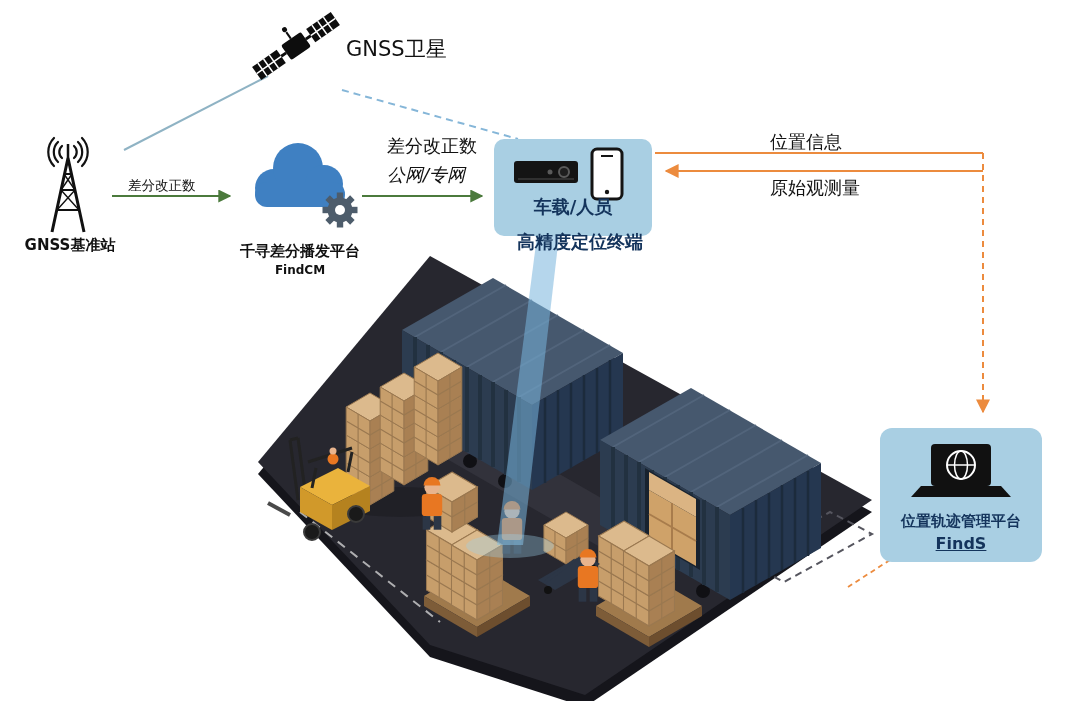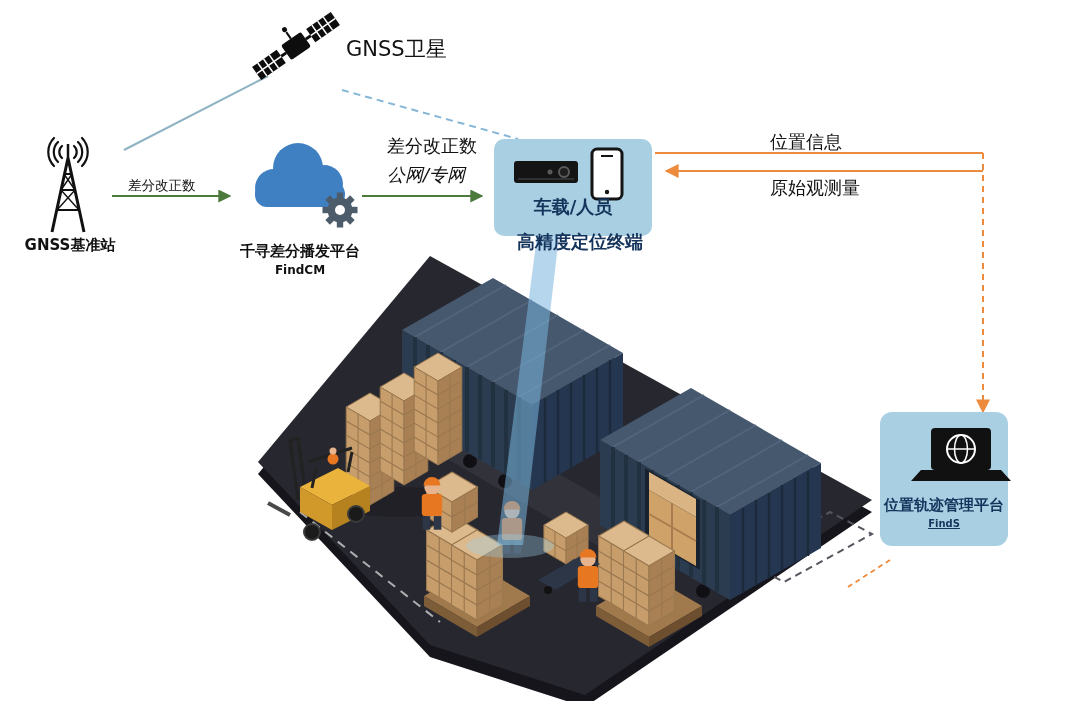--- a/index.html
+++ b/index.html
@@ -211,30 +211,30 @@
       <g>
         <rect x="98" y="10" width="30" height="50" rx="5" fill="#fff" stroke="#141414" stroke-width="3"></rect>
         <path d="M107,17 h12" stroke="#141414" stroke-width="2"></path>
         <circle cx="113" cy="53" r="2.2" fill="#141414"></circle>
       </g>
     </svg>
     <div class="boxlabel" style="top:56px;">车载/人员</div>
     <div class="boxlabel" style="top:91px;padding-left:7px;">高精度定位终端</div>
   </div>
 
-  <div class="nodebox" style="left:880px;top:412px;width:128px;height:134px;border-radius:12px;">
+  <div class="nodebox" style="left:880px;top:428px;width:162px;height:134px;border-radius:12px;">
     <svg width="162" height="134" viewBox="0 0 162 134">
       <rect x="51" y="16" width="60" height="42" rx="4" fill="#111"></rect>
       <circle cx="81" cy="37" r="14" fill="none" stroke="#fff" stroke-width="2"></circle>
       <ellipse cx="81" cy="37" rx="6.5" ry="14" fill="none" stroke="#fff" stroke-width="1.5"></ellipse>
       <path d="M67,37 h28" stroke="#fff" stroke-width="1.5"></path>
       <polygon points="41,58 121,58 131,69 31,69" fill="#111"></polygon>
     </svg>
     <div class="boxlabel" style="top:84px;font-size:15px;">位置轨迹管理平台</div>
-    <div class="boxlabel" style="top:106px;font-size:10px;text-decoration:underline;">FindS</div>
+    <div class="boxlabel" style="top:106px;font-size:16px;text-decoration:underline;">FindS</div>
   </div>
 
   <div class="lbl" style="left:346px;top:37px;font-size:21px;">GNSS卫星</div>
   <div class="lbl center" style="left:12px;top:236px;width:116px;font-size:15px;font-weight:600;">GNSS基准站</div>
   <div class="lbl center" style="left:220px;top:242px;width:160px;font-size:15px;font-weight:600;text-align:center;">千寻差分播发平台</div>
   <div class="lbl center" style="left:220px;top:263px;width:160px;font-size:12px;font-weight:700;">FindCM</div>
   <div class="lbl" style="left:128px;top:177px;font-size:13.5px;">差分改正数</div>
   <div class="lbl" style="left:387px;top:135px;">差分改正数</div>
   <div class="lbl" style="left:387px;top:164px;font-style:italic;">公网/专网</div>
   <div class="lbl" style="left:770px;top:131px;">位置信息</div>

